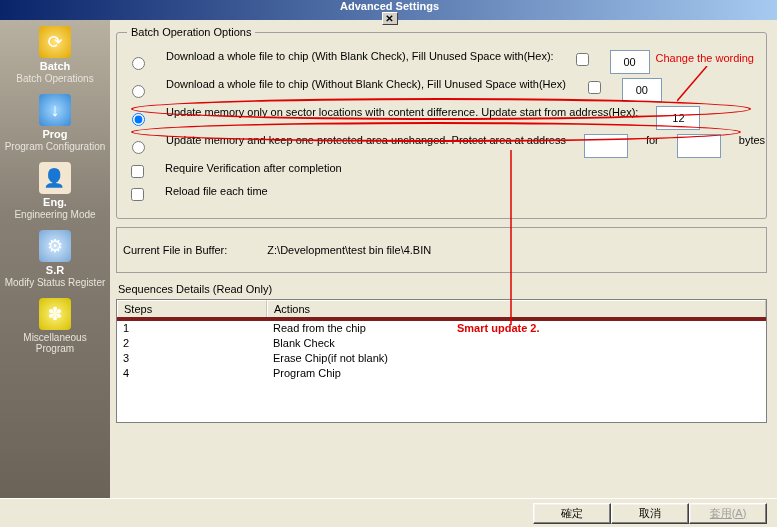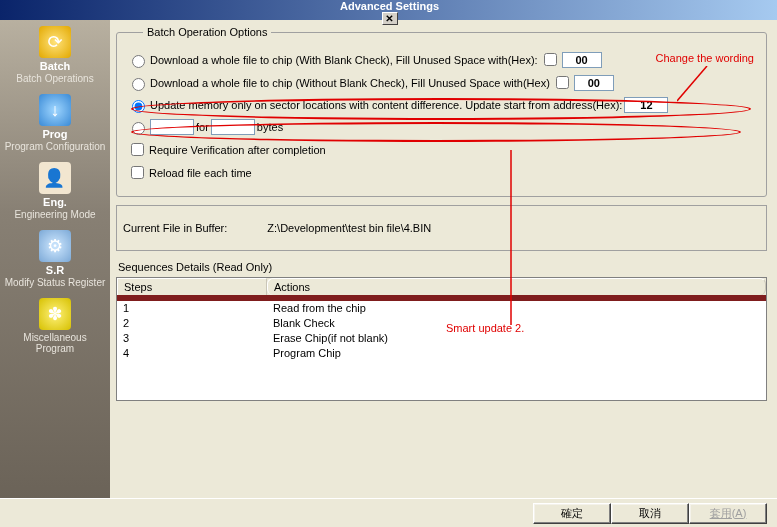--- a/index.html
+++ b/index.html
@@ -69,37 +69,35 @@
     flex: 1;
     padding: 6px 10px 6px 6px;
     position: relative;
   }
   fieldset {
     border: 1px solid #a0a0a0;
     border-radius: 3px;
     padding: 8px 10px 10px;
     margin: 0 0 8px 0;
   }
-  legend { padding: 0 4px; color: #000; margin-left: 16px; }
+  legend { padding: 0 4px; color: #000; }
   .optrow {
     display: flex;
-    align-items: center;
-    gap: 2px;
+    gap: 18px;
     margin: 4px 0;
     min-height: 18px;
     position: relative;
   }
   .optrow label { flex-shrink: 0; }
   .hexbox, .smallbox {
-    height: 16px;
+    height: 24px;
     font-size: 11px;
     border: 1px solid #7f9db9;
     background: #fff;
     text-align: center;
-    font-weight: bold;
   }
   .hexbox { width: 40px; }
   .smallbox { width: 44px; }
   .ck { width:13px; height:13px; }
   .ellipse {
     position: absolute;
     border: 2px solid #e00000;
     border-radius: 50%;
     pointer-events: none;
   }
@@ -120,31 +118,31 @@
   .seq-label { margin: 4px 0 4px 2px; }
   .seqtable {
     border: 1px solid #808080;
     background: #fff;
     height: 124px;
     overflow: auto;
   }
   .seqhead {
     display: flex;
     background: #ece9d8;
-    border-bottom: 6px solid #7f1d1d;
+    border-bottom: 4px solid #7f1d1d;
   }
   .seqhead div {
     padding: 2px 6px;
     border-right: 1px solid #cac6b8;
     border-top: 1px solid #fff;
     border-left: 1px solid #fff;
     font-size: 11px;
   }
   .colsteps { width: 150px; }
-  .colactions { flex: 1; border-radius: 6px; }
+  .colactions { flex: 1; }
   .seqrow { display: flex; padding: 0 6px; line-height: 15px; }
   .seqrow .c1 { width: 150px; }
   .seqrow .c2 { flex: 1; position:relative;}
   .buttonbar {
     height: 29px;
     border-top: 1px solid #fff;
     background: #ece9d8;
     display: flex;
     justify-content: flex-end;
     align-items: center;
@@ -230,20 +228,21 @@
       </div>
 
       <div class="optrow">
         <input type="radio" name="bop" checked="" style="">
         <label>Update memory only on sector locations with content difference. Update start from address(Hex):</label>
         <input class="smallbox" value="12" style="">
       </div>
 
       <div class="optrow">
         <input type="radio" name="bop" style="">
+        <label>Update memory and keep one protected area unchanged. Protect area at address</label>
         <input class="smallbox" value="" style="">
         <span>for</span>
         <input class="smallbox" value="" style="">
         <span>bytes</span>
       </div>
 
       <div class="optrow">
         <input type="checkbox" class="ck" style="">
         <label>Require Verification after completion</label>
       </div>
@@ -283,21 +282,21 @@
       <div class="seqrow">
           <div class="c1">3</div>
           <div class="c2">Erase Chip(if not blank)</div>
         </div>
       <div class="seqrow">
           <div class="c1">4</div>
           <div class="c2">Program Chip</div>
         </div>
     </div>
 
-    <div class="annot" style="left:336px; top:302px;">Smart update 2.</div>
+    <div class="annot" style="left:347px; top:302px;font-weight:bold;">Smart update 2.</div>
     <svg class="annot-line" style="left:398px; top:130px; width:6px; height:175px;">
         <line x1="3" y1="0" x2="3" y2="175" stroke="#e00000" stroke-width="1.5"></line>
       </svg>
   </div>
 </div>
 
 <div class="buttonbar">
   <button class="winbtn">確定</button>
   <button class="winbtn">取消</button>
   <button class="winbtn disabled">套用(A)</button>

